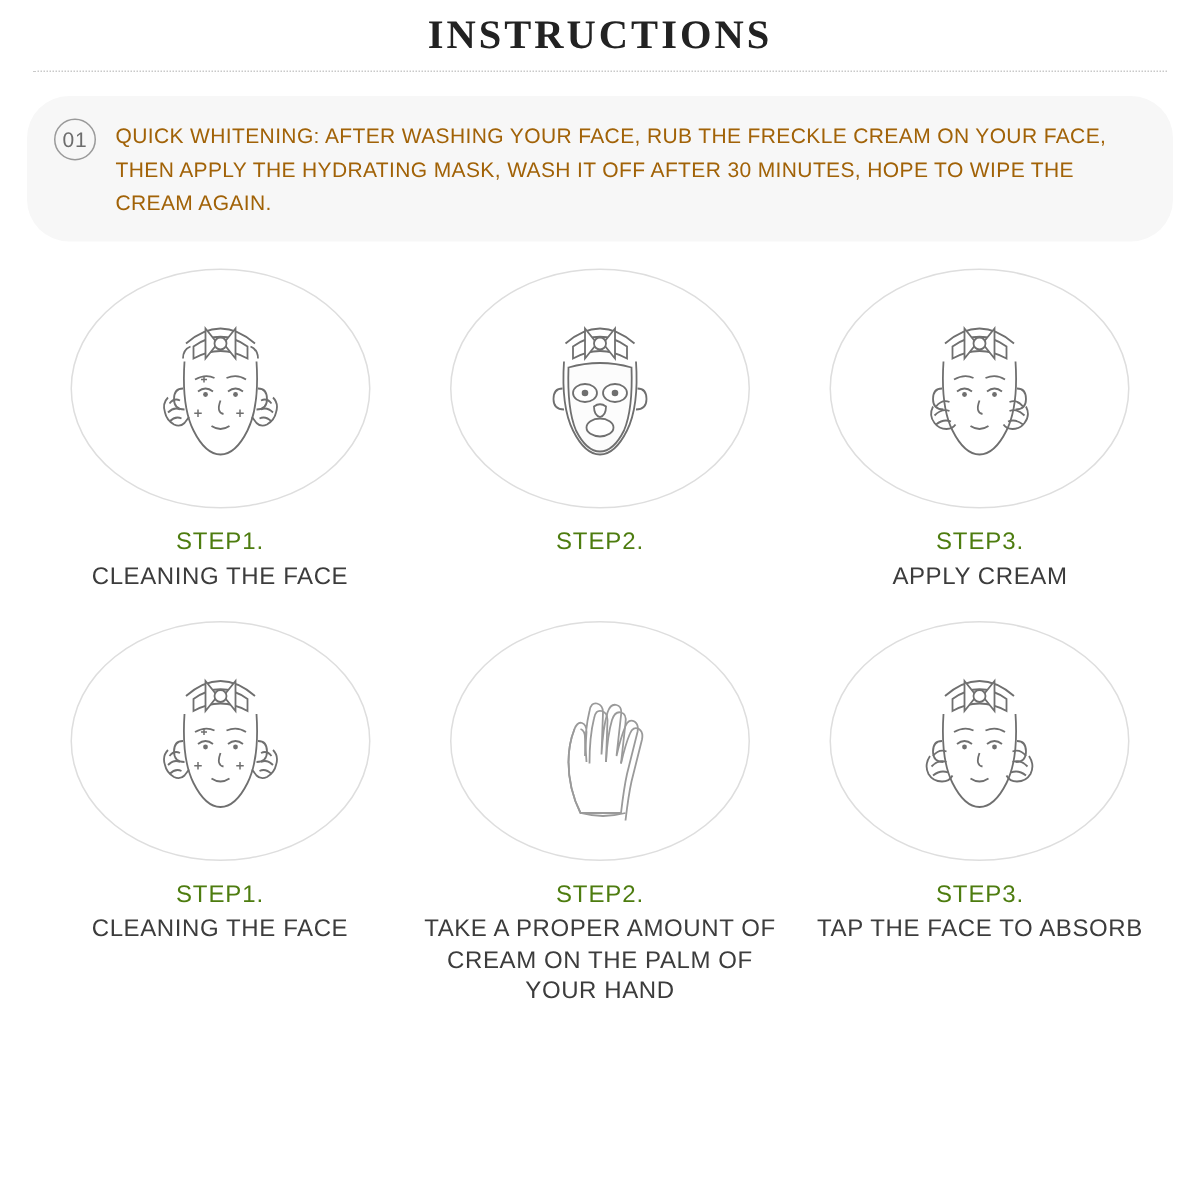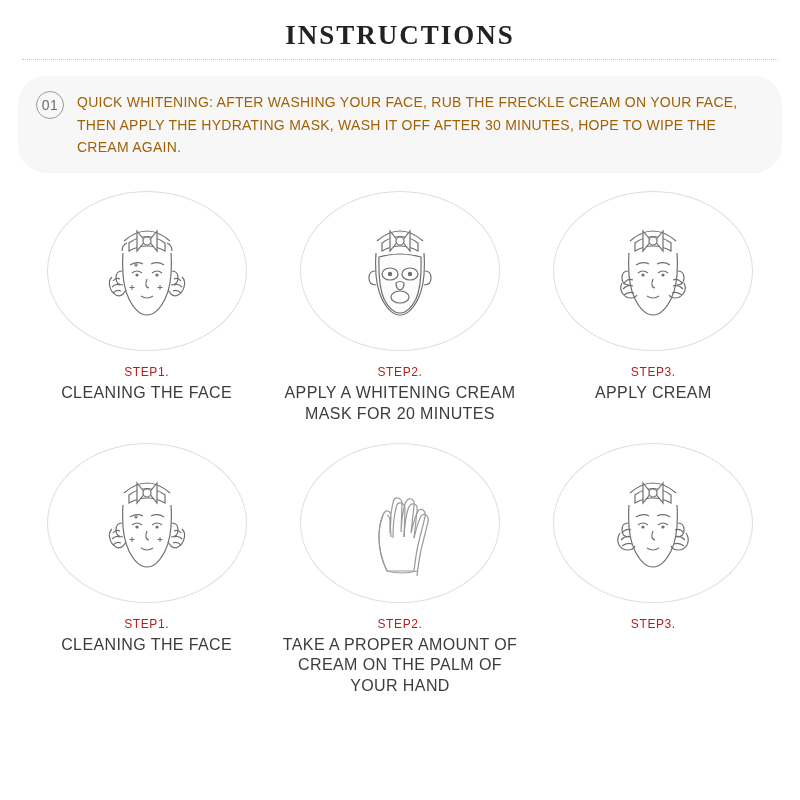--- a/index.html
+++ b/index.html
@@ -21,21 +21,21 @@
     box-sizing: border-box;
     padding: 0;
   }
   .title {
     text-align: center;
     font-family: "Liberation Serif", serif;
     font-weight: bold;
     font-size: 27px;
     letter-spacing: 2px;
     color: #222;
-    padding-top: 20px;
+    padding-top: 8px;
     padding-bottom: 8px;
   }
   .title-rule {
     border: none;
     border-top: 1px dotted #c9c9c9;
     margin: 0 22px 0 22px;
     height: 0;
   }
   .block {
     margin: 16px 18px 0 18px;
@@ -86,23 +86,23 @@
     height: 160px;
     border: 1px solid #dedede;
     border-radius: 50%;
     display: flex;
     align-items: center;
     justify-content: center;
     box-sizing: border-box;
   }
   .step-title {
     margin-top: 14px;
-    font-size: 12px;
+    font-size: 16px;
     letter-spacing: 0.6px;
-    color: #b91c1c;
+    color: #4d7c0f;
   }
   .step-caption {
     margin-top: 4px;
     font-size: 16px;
     letter-spacing: 0.4px;
     color: #3c3c3c;
     text-align: center;
     line-height: 1.3;
   }
   svg { display: block; }
@@ -189,21 +189,20 @@
             <circle cx="65" cy="73" r="2.2" fill="#6f6f6f" stroke="none"></circle>
             <circle cx="85" cy="73" r="2.2" fill="#6f6f6f" stroke="none"></circle>
 
             <path d="M71 82 q4 -3 8 0 q0 6 -4 7 q-4 -1 -4 -7 z" fill="#fff"></path>
 
             <ellipse cx="75" cy="96" rx="9" ry="6" fill="#fff"></ellipse>
           </svg>
         </span>
       </div>
       <div class="step-title">STEP2.</div>
-      <div class="step-caption">APPLY A WHITENING CREAM MASK FOR 20 MINUTES</div>
     </div>
 
     <div class="step">
       <div class="oval">
         <span>
           <svg width="150" height="140" viewBox="0 0 150 140" fill="none" stroke="#6f6f6f" stroke-width="1.2">
             <path d="M52 40 Q75 20 98 40"></path>
             <path d="M57 42 q18 -13 36 0 l0 8 q-18 -10 -36 0 z" fill="#fff"></path>
             <path d="M65 30 l8 10 l-8 10 z" fill="#fff"></path>
             <path d="M85 30 l-8 10 l8 10 z" fill="#fff"></path>
@@ -326,17 +325,18 @@
             <path d="M43 87 q5 -5 10 -3"></path>
             <path d="M44 93 q5 -4 10 -2"></path>
             <path d="M108 80 q4 6 1 12 q-3 5 -9 5 q-5 0 -7 -4"></path>
             <path d="M106 80 q-4 -5 -9 -3"></path>
             <path d="M107 87 q-5 -5 -10 -3"></path>
             <path d="M106 93 q-5 -4 -10 -2"></path>
           </svg>
         </span>
       </div>
       <div class="step-title">STEP3.</div>
+      <div class="step-caption">TAP THE FACE TO ABSORB</div>
     </div>
 
   </div>
 
 </div>
 
 </body></html>

